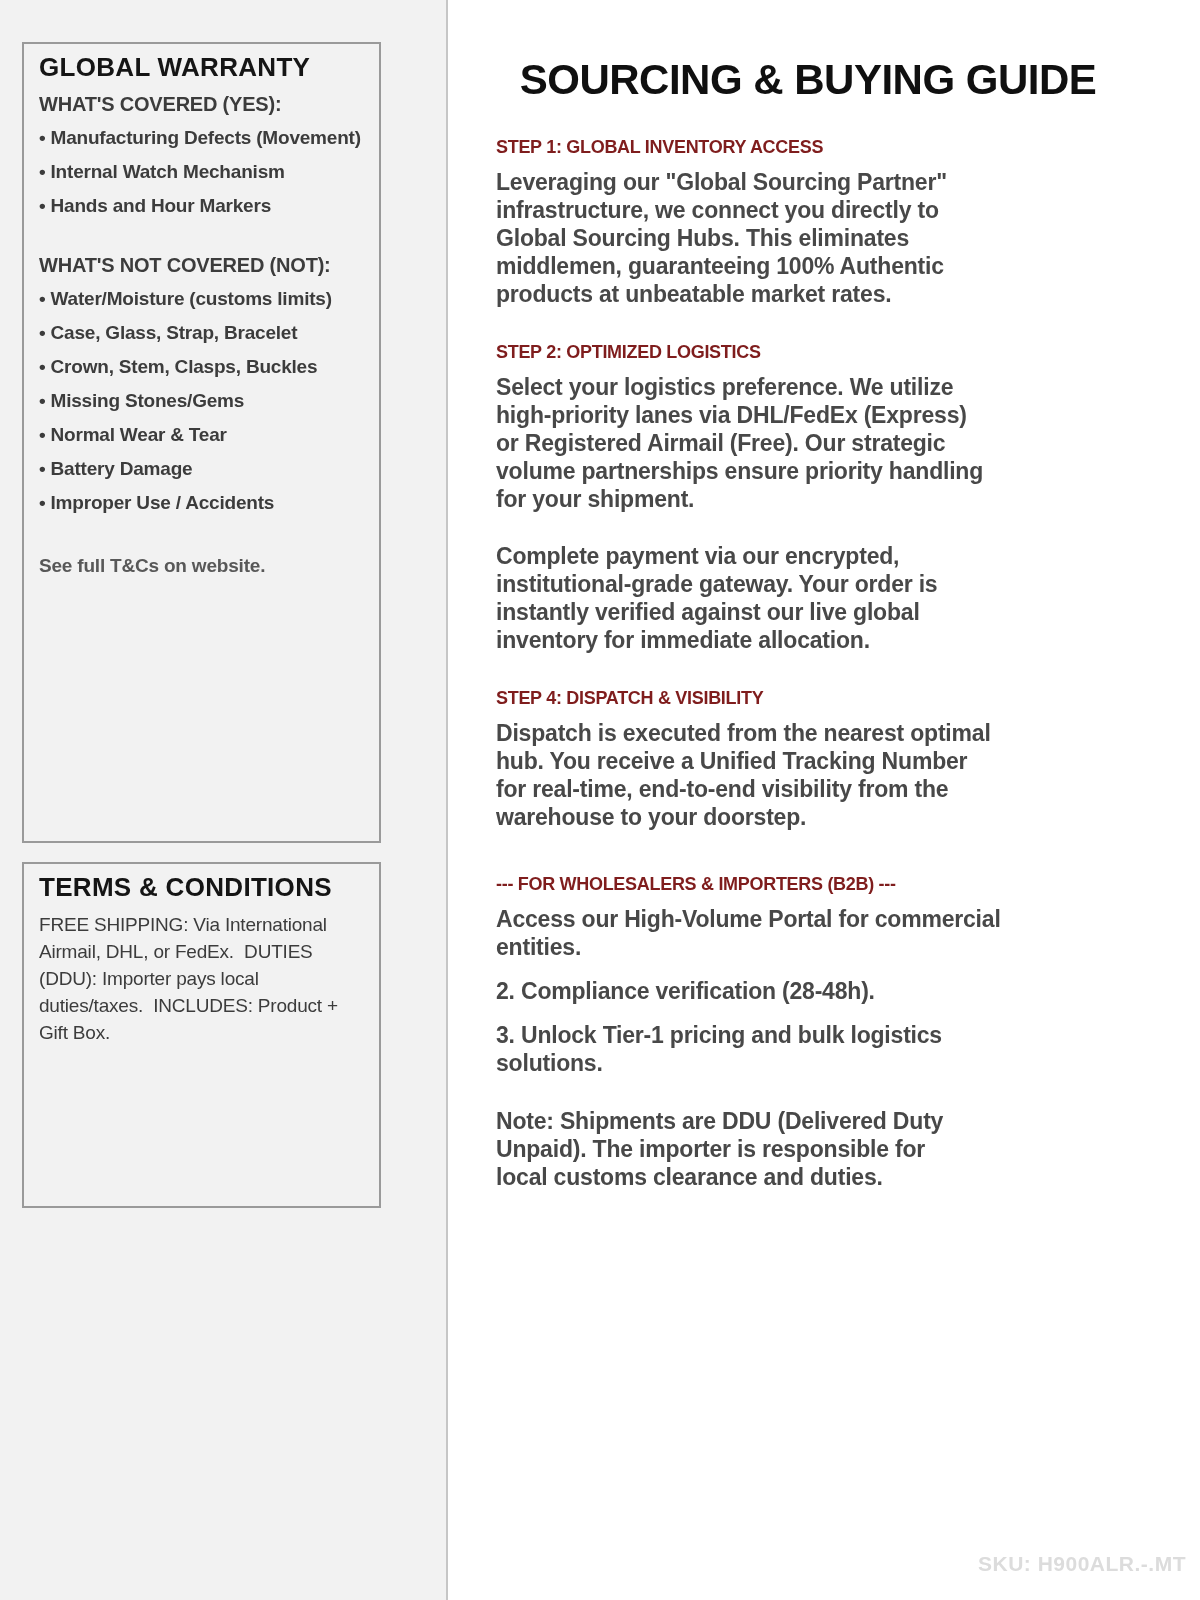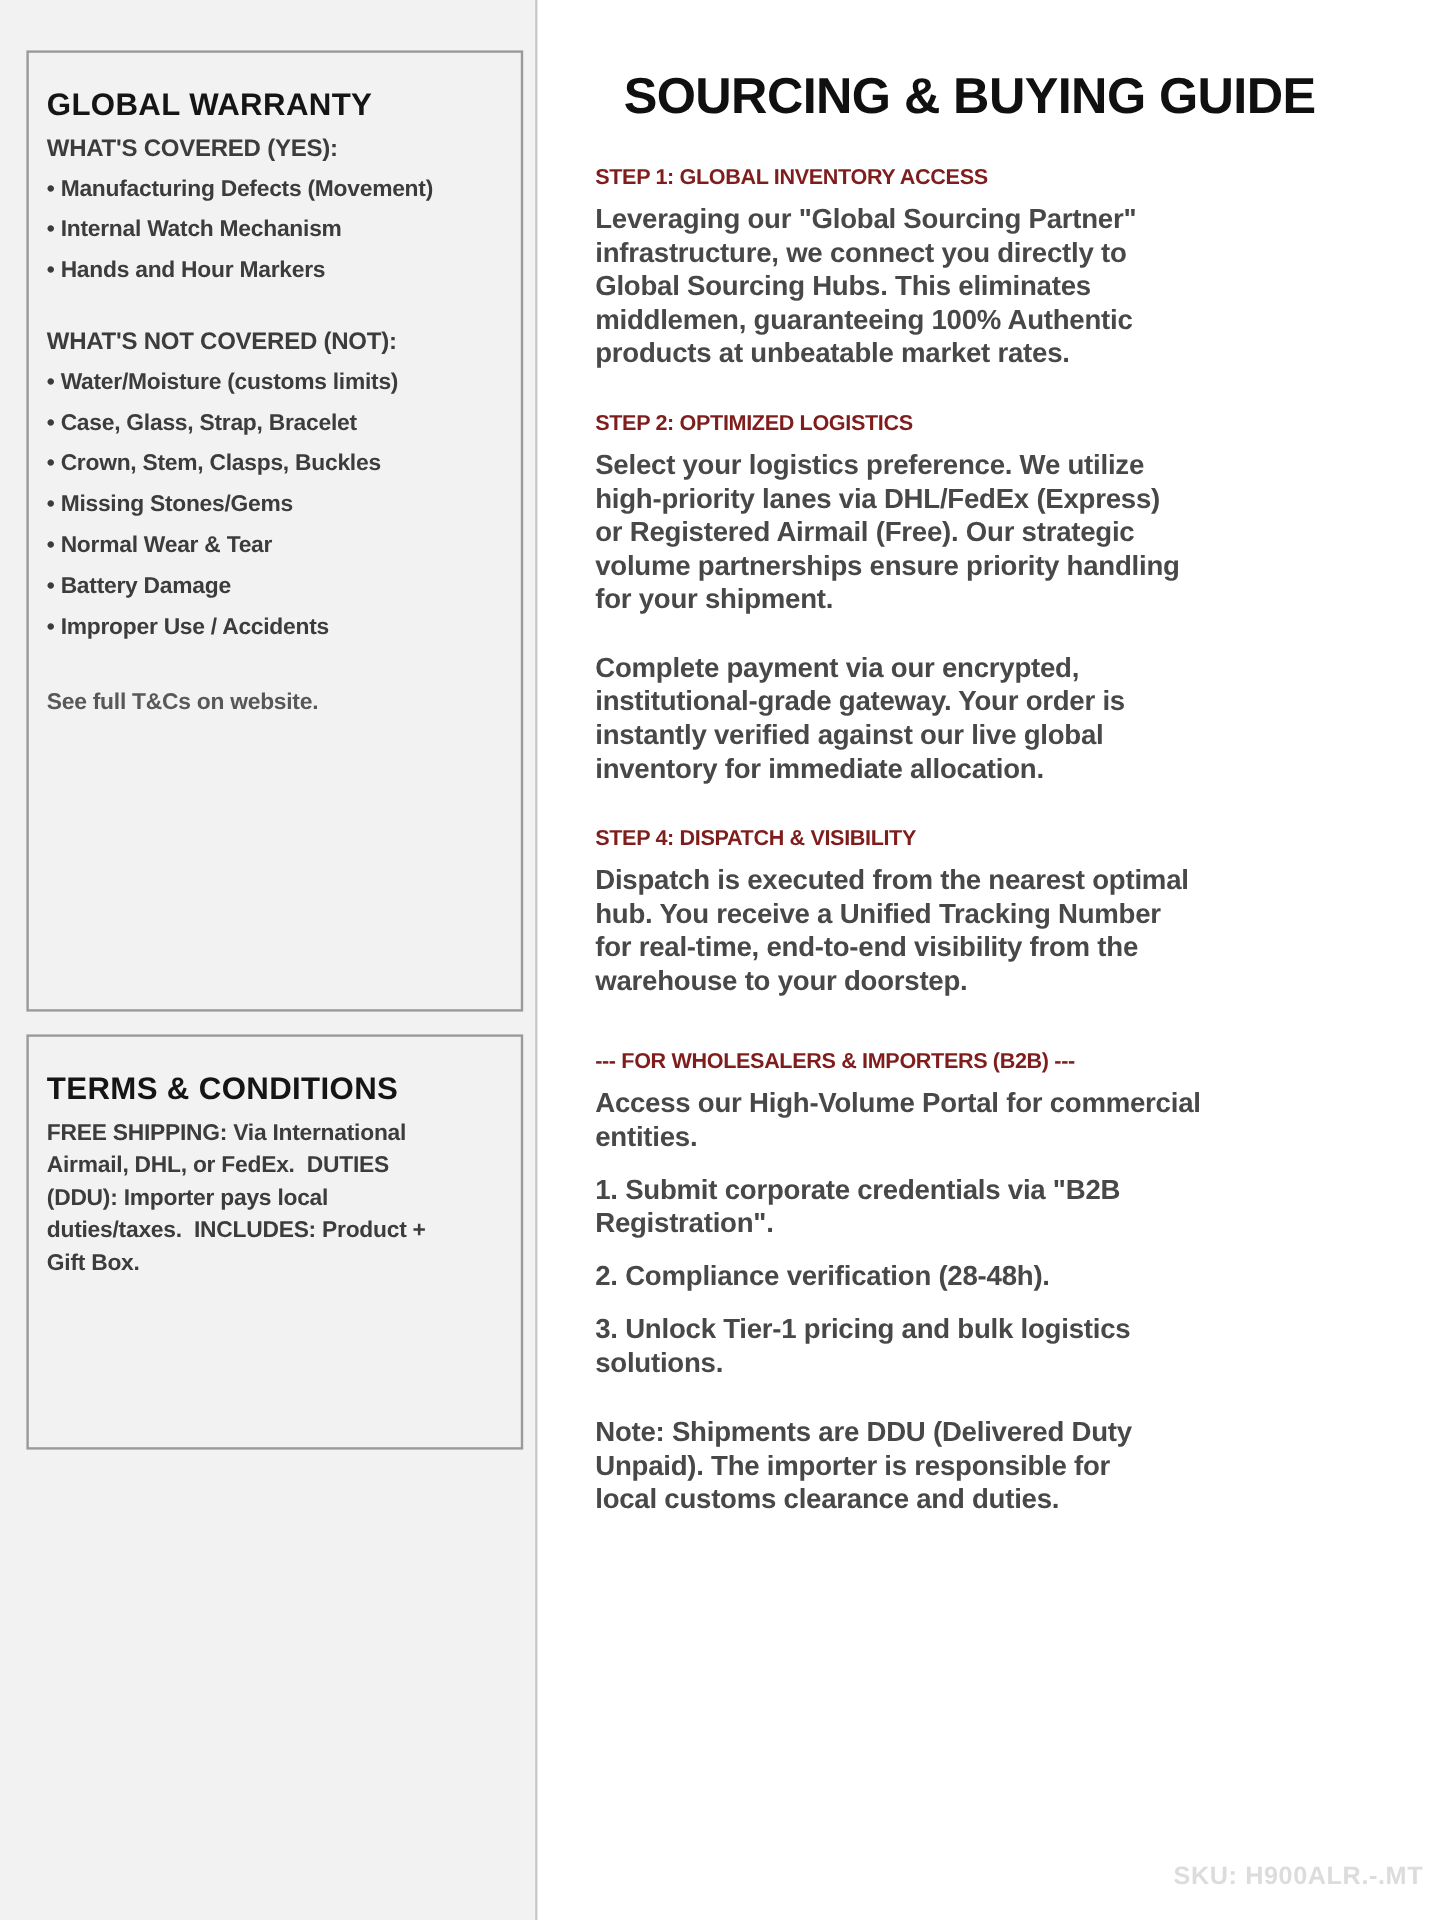--- a/index.html
+++ b/index.html
@@ -26,22 +26,22 @@
   
   .sidebar{
     width:448px;min-width:448px;height:1600px;
     background:var(--c-sidebar-bg);
     border-right:2px solid var(--c-divider);
     padding:42px 12px 0 22px;
   }
   .panel{
     border:2px solid var(--c-box-border);
     background:var(--c-sidebar-bg);
-    padding:27px 15px;
-    width:414px;
+    padding:7px 15px;
+    width:359px;
   }
   .panel h2{
     font-size:26px;font-weight:bold;color:var(--c-heading);
     letter-spacing:0.3px;line-height:32px;margin-bottom:8px;
     white-space:nowrap;
   }
   .panel h3{
     font-size:20px;font-weight:bold;color:var(--c-side-text);
     line-height:26px;margin:6px 0 10px;white-space:nowrap;letter-spacing:-0.2px;
   }
@@ -53,21 +53,21 @@
   }
   .panel li::before{content:"•  ";color:var(--c-side-text);}
   .footnote{
     margin-top:42px;font-size:19px;font-weight:bold;color:var(--c-footnote);
     letter-spacing:-0.2px;
   }
   .panel-warranty{height:801px;}
   .panel-terms{height:346px;margin-top:19px;}
   .panel-contact{height:245px;margin-top:24px;}
   .pre-text{
-    white-space:pre;font-size:19px;font-weight:bold;color:var(--c-side-text);
+    white-space:pre;font-size:19px;font-weight:normal;color:var(--c-side-text);
     line-height:27px;margin-top:8px;letter-spacing:-0.2px;
   }
   .contact-line{
     font-size:19px;font-weight:bold;color:var(--c-side-text);
     margin-top:19px;white-space:nowrap;letter-spacing:-0.2px;
   }
   .contact-line.first{margin-top:10px;}
 
   
   .main{
@@ -172,22 +172,20 @@
       <p>Dispatch is executed from the nearest optimal
 hub. You receive a Unified Tracking Number
 for real-time, end-to-end visibility from the
 warehouse to your doorstep.</p>
     </section>
 
     <section class="b2b">
       <h2>--- FOR WHOLESALERS &amp; IMPORTERS (B2B) ---</h2>
       <p>Access our High-Volume Portal for commercial
 entities.</p>
-      <p class="b2b-item">1. Submit corporate credentials via "B2B
-Registration".</p>
       <p class="b2b-item">2. Compliance verification (28-48h).</p>
       <p class="b2b-item">3. Unlock Tier-1 pricing and bulk logistics
 solutions.</p>
       <p class="b2b-note">Note: Shipments are DDU (Delivered Duty
 Unpaid). The importer is responsible for
 local customs clearance and duties.</p>
     </section>
 
     <div class="sku">SKU: H900ALR.-.MT</div>
   </main>

